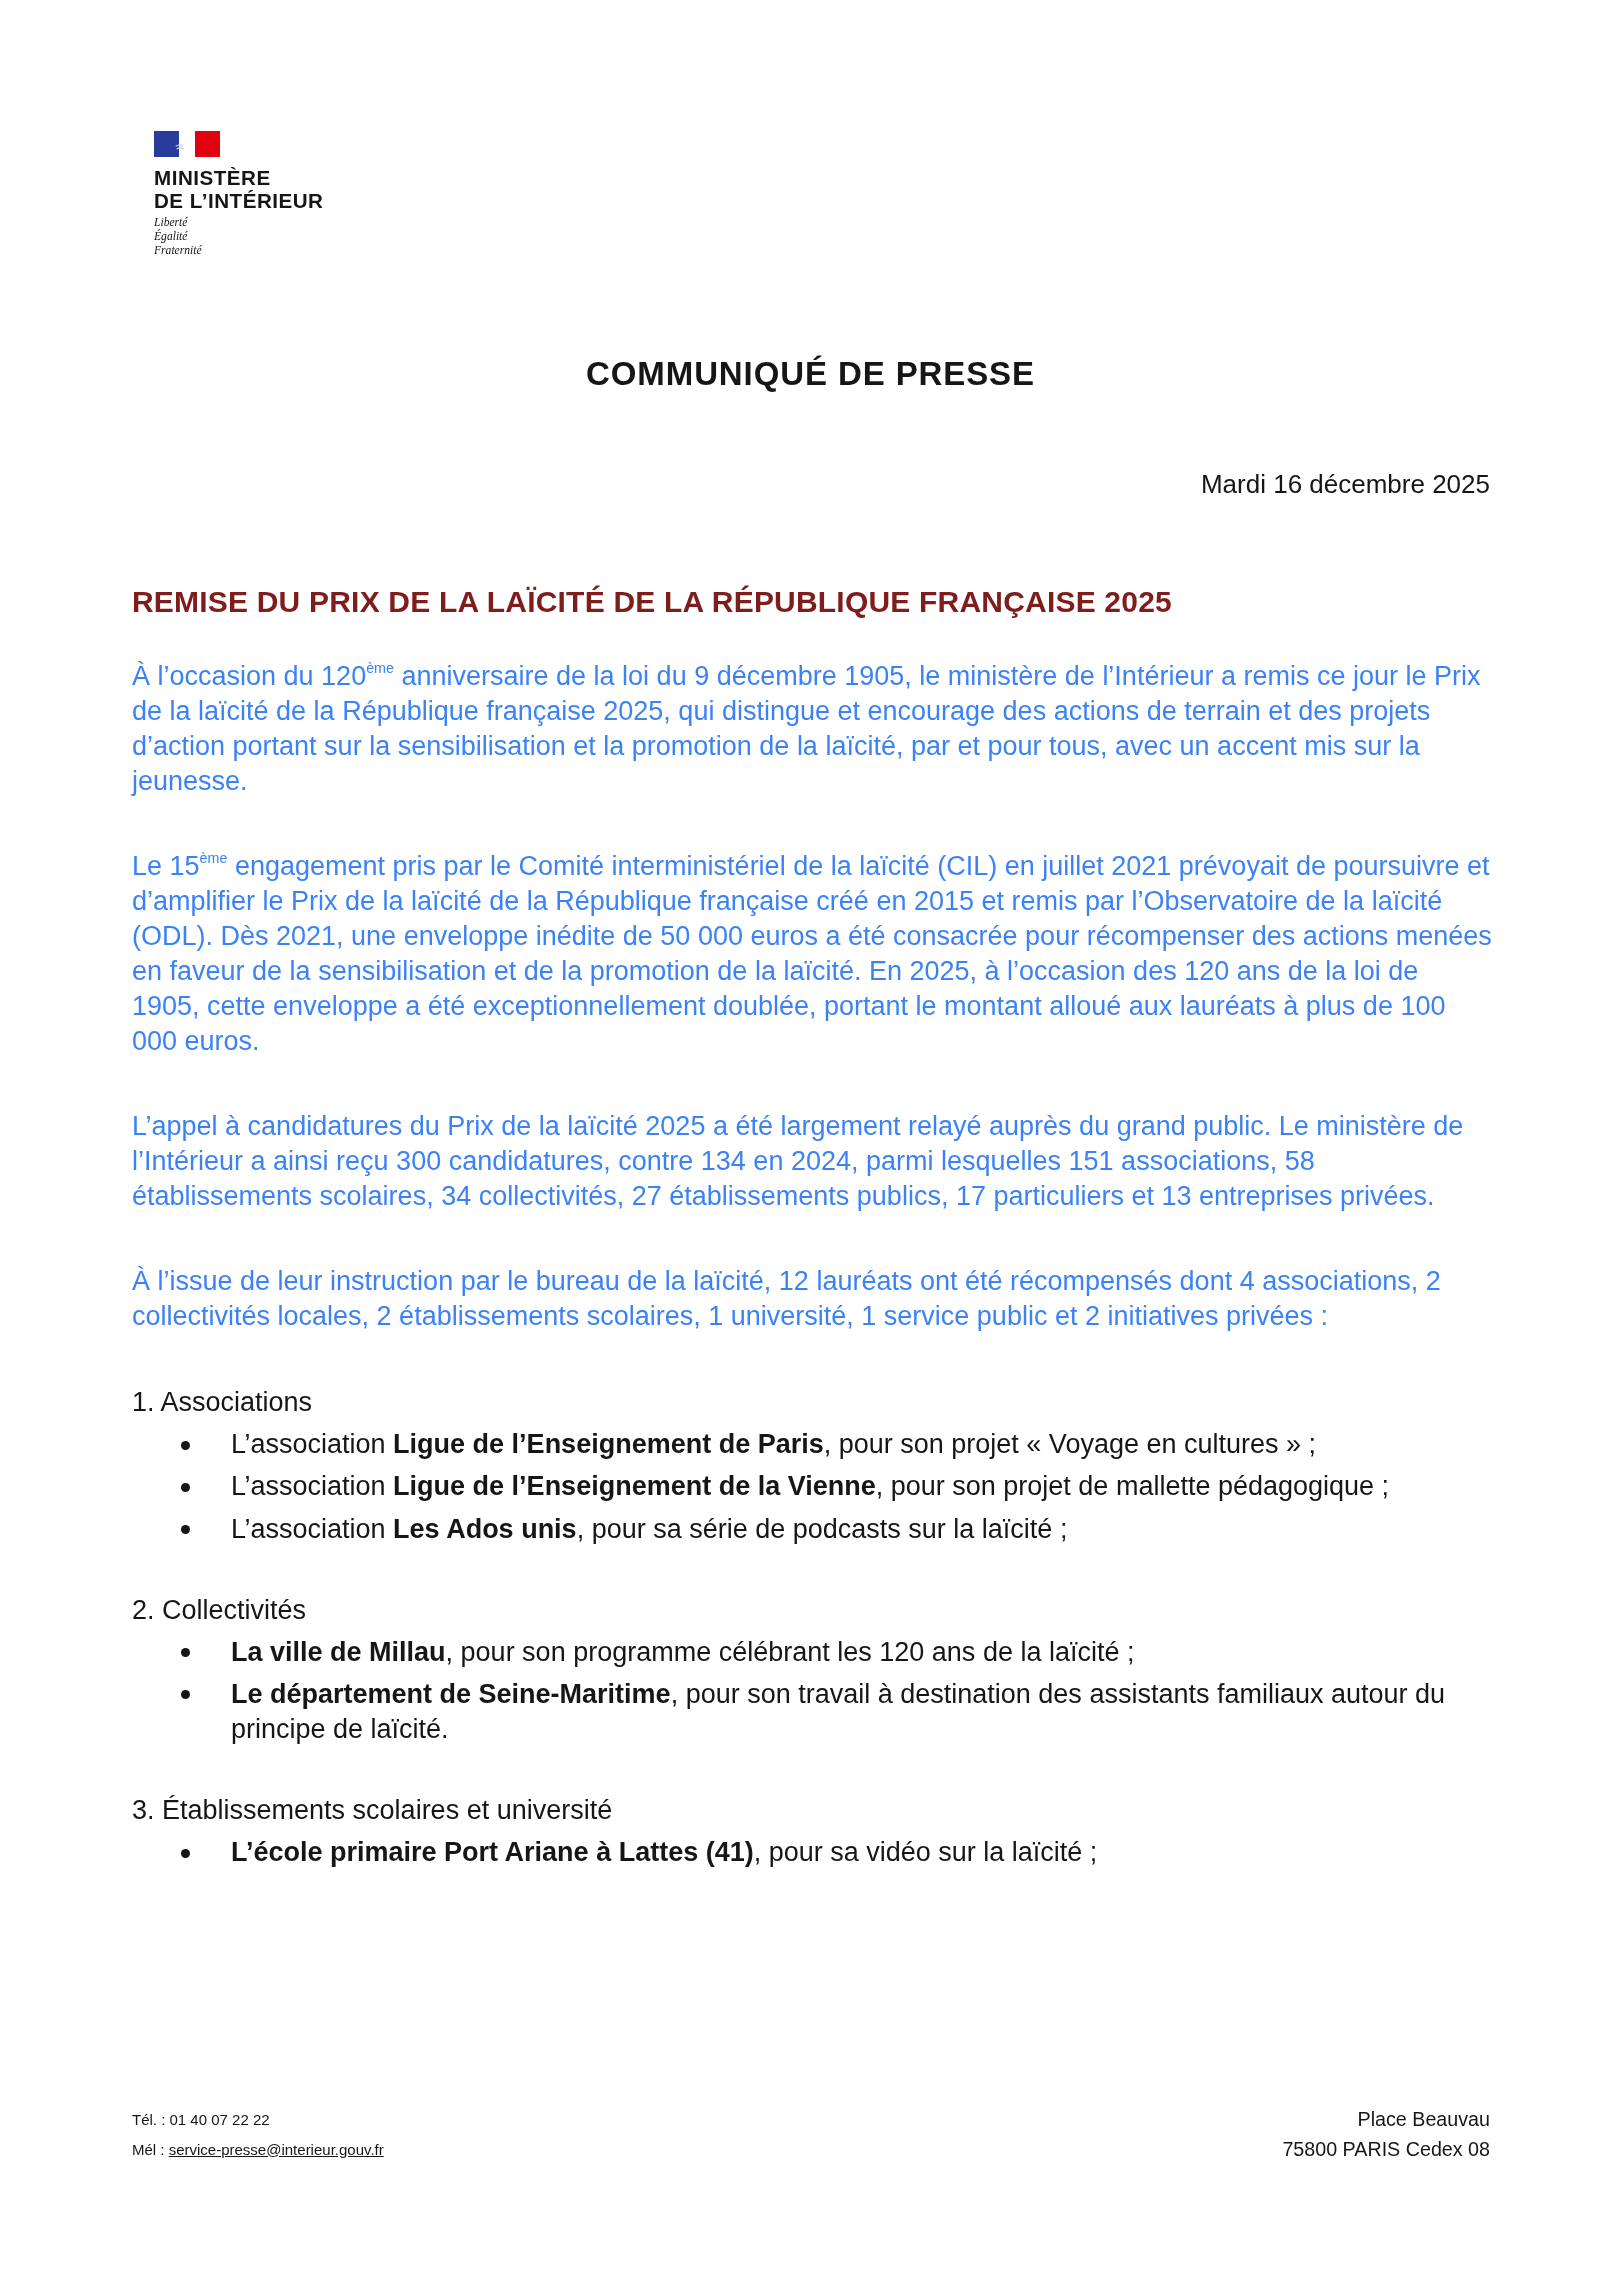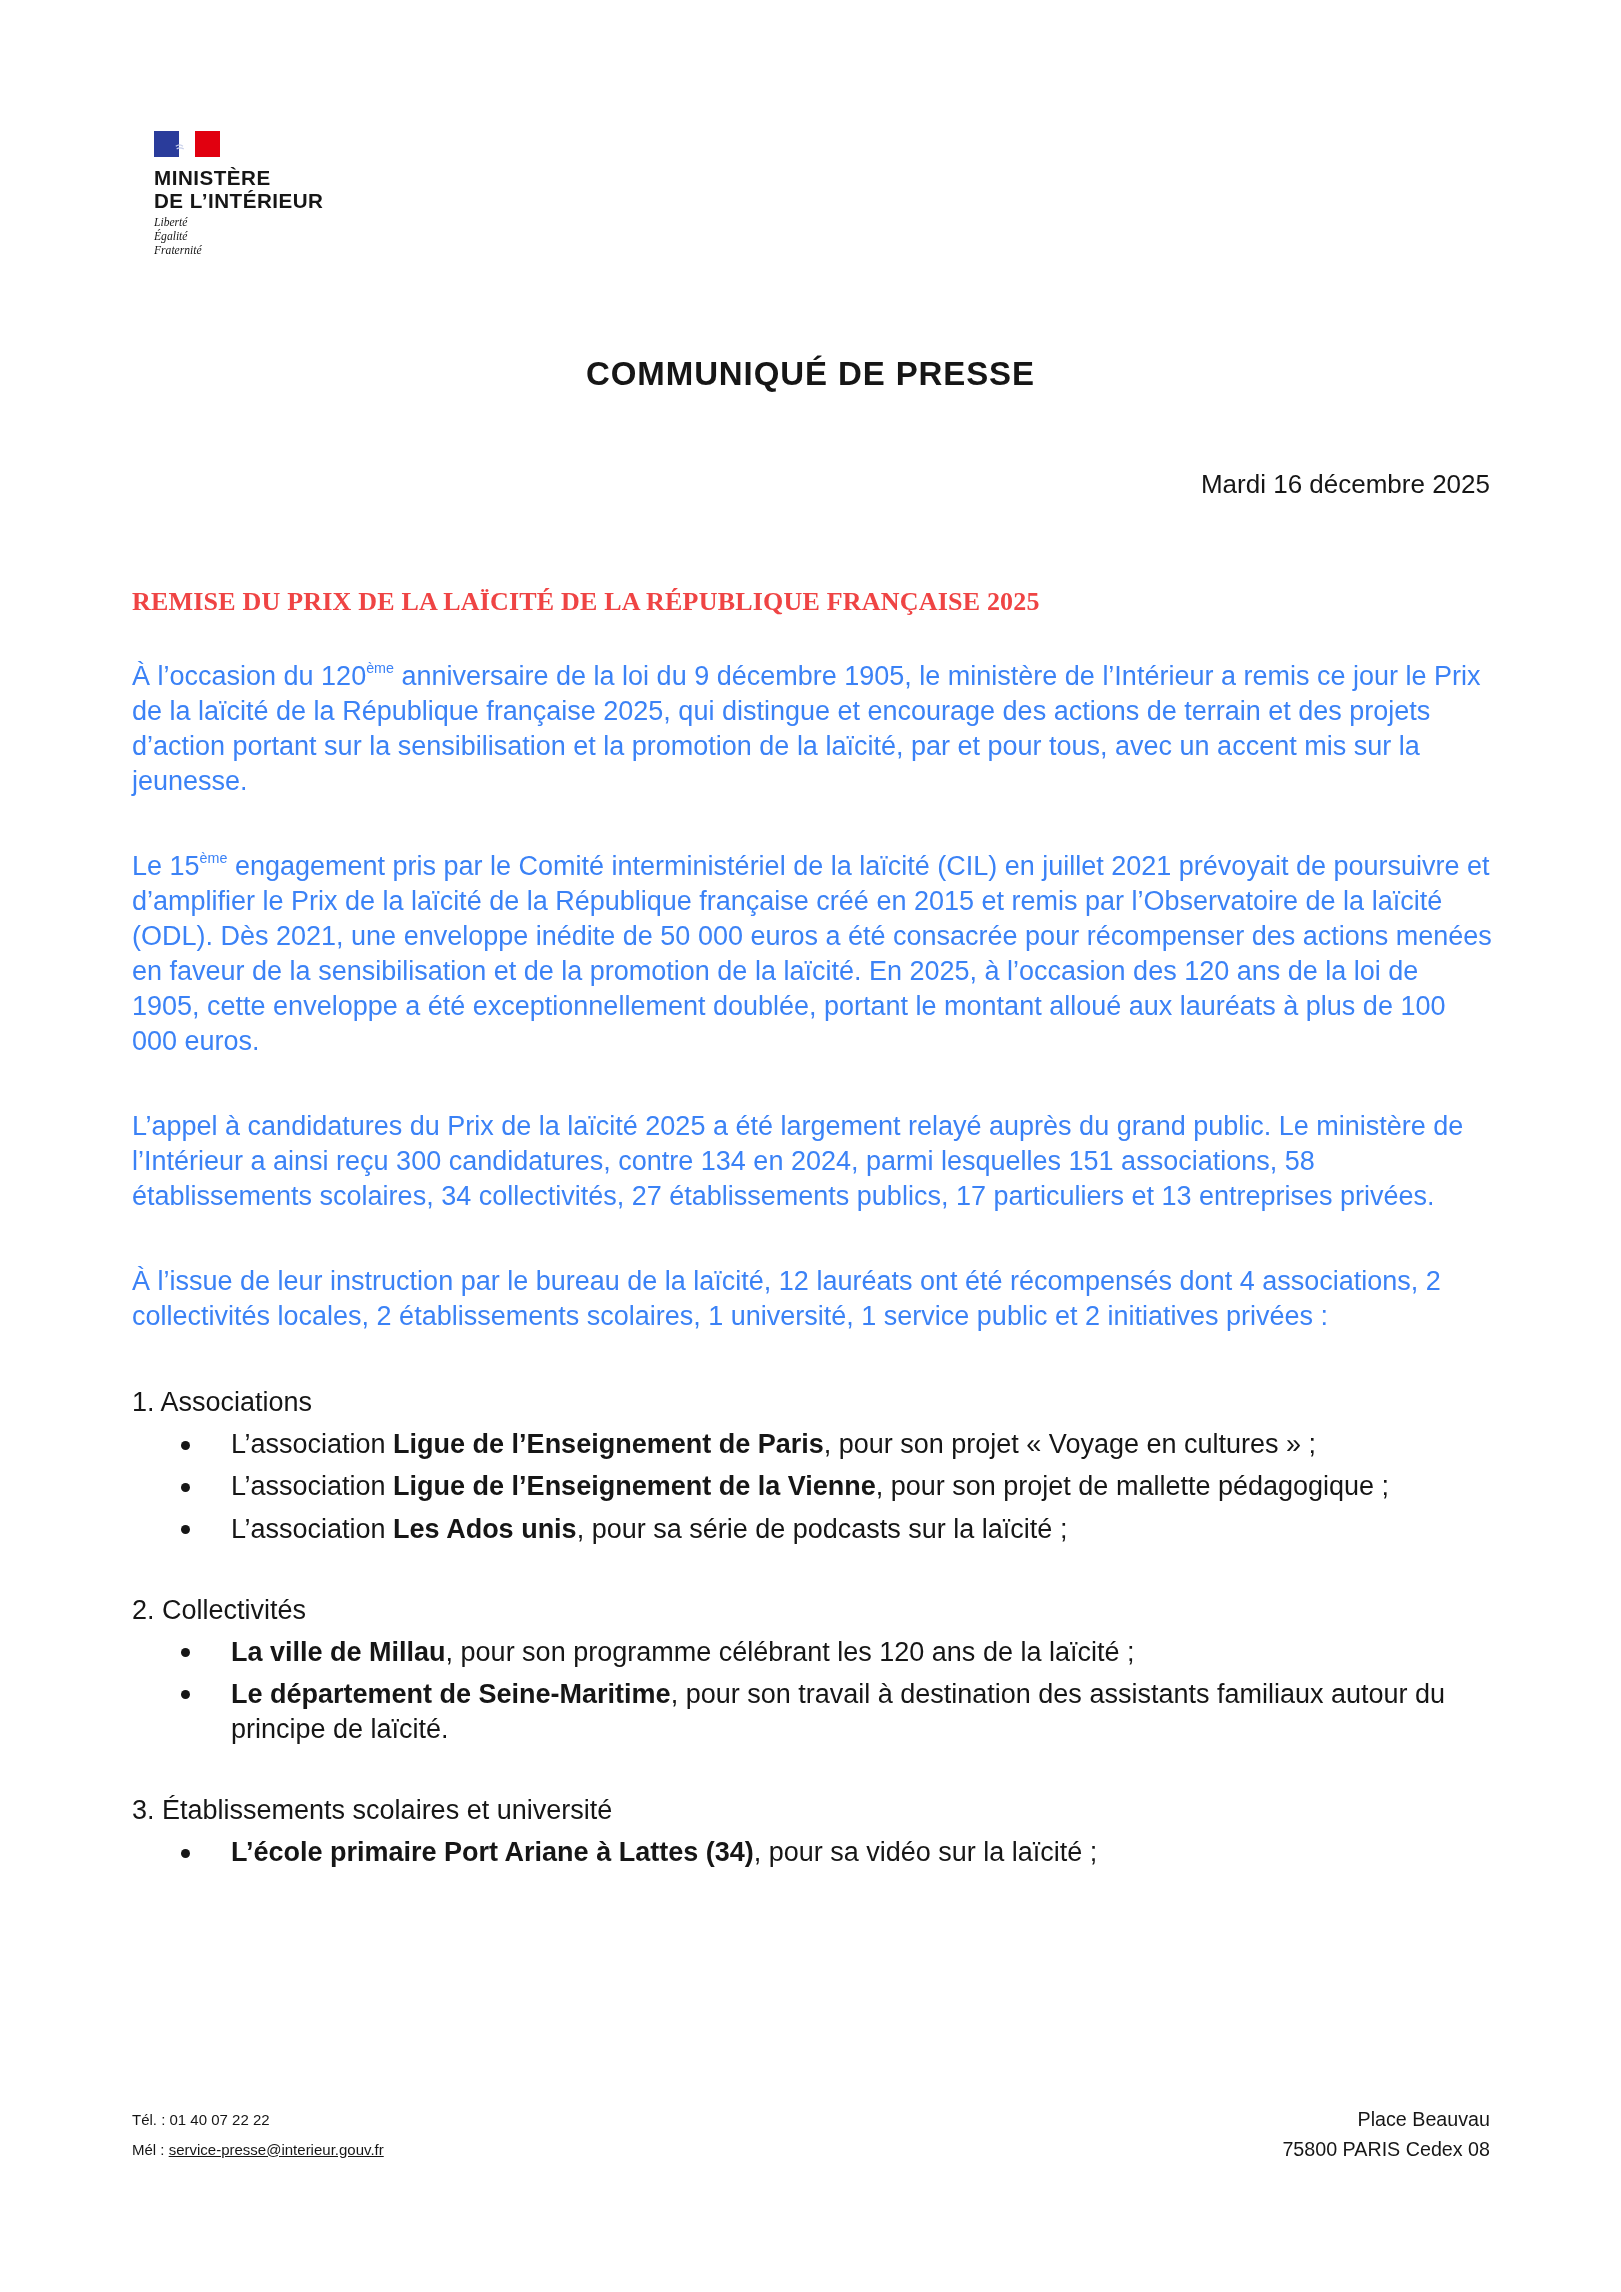--- a/index.html
+++ b/index.html
@@ -14,21 +14,21 @@
     .flag .profile { position: absolute; left: 19.7px; top: 1.8px; width: 23px; height: 23px; }
     .logo-title { margin-top: 9px; font-weight: bold; font-size: 20.6px; line-height: 23px; letter-spacing: 0.5px; color: #161616; }
     .motto { margin-top: 3.6px; font-family: "Liberation Serif", "DejaVu Serif", serif; font-style: italic; font-size: 11.6px; line-height: 14.3px; color: #161616; }
 
     .press-title { position: absolute; left: 0; width: 1621px; top: 355px; text-align: center;
       font-weight: bold; font-size: 33px; letter-spacing: 0.9px; color: #161616; }
 
     .date { position: absolute; right: 131px; top: 469px; font-size: 26px; color: #161616; }
 
     .content { position: absolute; left: 132px; width: 1361px; top: 582px; }
-    .main-title { font-weight: bold; font-size: 26px; line-height: 39px; color: #ef4444; margin: 0 0 38px 0; letter-spacing: 0.2px; font-family: Liberation Serif, serif; }
+    .main-title { font-weight: bold; font-size: 30px; line-height: 39px; color: #7f1d1d; margin: 0 0 38px 0; letter-spacing: 0.2px; }
     .para { font-size: 27px; line-height: 35px; margin: 0 0 50px 0; color: #3b82f6; }
     .para sup { font-size: 14.3px; vertical-align: 12.5px; line-height: 0; }
 
     .section-title { font-size: 27px; line-height: 36px; margin: 0 0 7.2px 0; }
     .bullets { list-style: none; margin: 0 0 45px 0; padding: 0; }
     .bullet { position: relative; padding-left: 99px; font-size: 27px; line-height: 35px; margin-bottom: 7.2px; }
     .bullet .dot { position: absolute; left: 49px; top: 13.4px; width: 9px; height: 9px; border-radius: 50%; background: #161616; }
     .bullet b { font-weight: bold; }
 
     .footer-left { position: absolute; left: 132px; top: 2105px; font-size: 15px; line-height: 29.6px; color: #161616; }
@@ -80,21 +80,21 @@
         <li class="bullet"><span class="dot"></span><span>L’association </span><b>Ligue de l’Enseignement de la Vienne</b><span>, pour son projet de mallette pédagogique ;</span></li>
         <li class="bullet"><span class="dot"></span><span>L’association </span><b>Les Ados unis</b><span>, pour sa série de podcasts sur la laïcité ;</span></li>
       </ul>
       <div class="section-title">2. Collectivités</div>
       <ul class="bullets">
         <li class="bullet"><span class="dot"></span><span></span><b>La ville de Millau</b><span>, pour son programme célébrant les 120 ans de la laïcité ;</span></li>
         <li class="bullet"><span class="dot"></span><span></span><b>Le département de Seine-Maritime</b><span>, pour son travail à destination des assistants familiaux autour du principe de laïcité.</span></li>
       </ul>
       <div class="section-title">3. Établissements scolaires et université</div>
       <ul class="bullets">
-        <li class="bullet"><span class="dot"></span><span></span><b>L’école primaire Port Ariane à Lattes (34)</b><span>, pour sa vidéo sur la laïcité ;</span></li>
+        <li class="bullet"><span class="dot"></span><span></span><b>L’école primaire Port Ariane à Lattes (41)</b><span>, pour sa vidéo sur la laïcité ;</span></li>
       </ul>
     </div>
 </div>
 
 <div class="footer-left">
   <div><span>Tél. : </span><span>01 40 07 22 22</span></div>
   <div><span>Mél : </span><a class="email">service-presse@interieur.gouv.fr</a></div>
 </div>
 
 <div class="footer-right">

